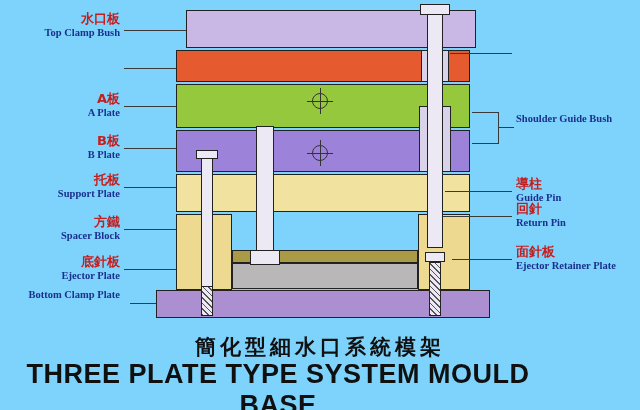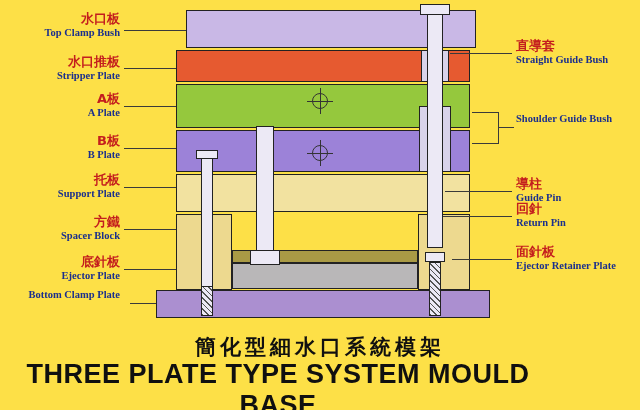--- a/index.html
+++ b/index.html
@@ -1,18 +1,18 @@
 <!DOCTYPE html>
 <html style="--label-zh: #c41e1e; --label-en: #1b2f8d; --line: #3a3a3a; --outline: #222222; --pin: #ece9f5;"><head>
 <meta charset="utf-8">
 <style>
   *{margin:0;padding:0;box-sizing:border-box}
   html,body{background:#ffffff}
   body{font-family:"Liberation Sans",sans-serif}
-  .canvas{position:relative;width:640px;height:410px;background:#fde047;overflow:hidden}
+  .canvas{position:relative;width:640px;height:410px;background:#7dd3fc;overflow:hidden}
 
   .plate{position:absolute;border:1px solid var(--outline,#222);z-index:1}
   .pin{position:absolute;border:1px solid var(--outline,#222);background:var(--pin,#ece9f5);z-index:3}
   .bush{position:absolute;border:1px solid var(--outline,#222);background:#d9d3ea;z-index:2}
   .hatch{background:repeating-linear-gradient(45deg,#555 0 1px,transparent 1px 4px),var(--pin,#ece9f5)}
 
   .hline{position:absolute;height:1px;background:var(--line,#3a3a3a);z-index:5}
   .vline{position:absolute;width:1px;background:var(--line,#3a3a3a);z-index:5}
 
   .lbl{position:absolute;line-height:1.15;z-index:6}
@@ -91,24 +91,20 @@
   <div class="vline" style="left:498px;top:112px;height:32px"></div>
   <div class="hline" style="left:498px;top:127px;width:16px"></div>
   <div class="hline" style="left:445px;top:191px;width:67px"></div>
   <div class="hline" style="left:443px;top:216px;width:69px"></div>
   <div class="hline" style="left:452px;top:259px;width:60px"></div>
 
   <div class="lbl left" style="right:520px;top:12px">
     <div class="zh">水口板</div>
     <div class="en">Top Clamp Bush</div>
   </div>
-  <div class="lbl left" style="right:520px;top:55px">
-    <div class="zh">水口推板</div>
-    <div class="en">Stripper Plate</div>
-  </div>
   <div class="lbl left" style="right:520px;top:92px">
     <div class="zh">A板</div>
     <div class="en">A Plate</div>
   </div>
   <div class="lbl left" style="right:520px;top:134px">
     <div class="zh">B板</div>
     <div class="en">B Plate</div>
   </div>
   <div class="lbl left" style="right:520px;top:173px">
     <div class="zh">托板</div>
@@ -119,24 +115,20 @@
     <div class="en">Spacer Block</div>
   </div>
   <div class="lbl left" style="right:520px;top:255px">
     <div class="zh">底針板</div>
     <div class="en">Ejector Plate</div>
   </div>
   <div class="lbl left" style="right:520px;top:289px">
     <div class="en">Bottom Clamp Plate</div>
   </div>
 
-  <div class="lbl right" style="left:516px;top:39px">
-    <div class="zh">直導套</div>
-    <div class="en">Straight Guide Bush</div>
-  </div>
   <div class="lbl right" style="left:516px;top:113px">
     <div class="en">Shoulder Guide Bush</div>
   </div>
   <div class="lbl right" style="left:516px;top:177px">
     <div class="zh">導柱</div>
     <div class="en">Guide Pin</div>
   </div>
   <div class="lbl right" style="left:516px;top:202px">
     <div class="zh">回針</div>
     <div class="en">Return Pin</div>

